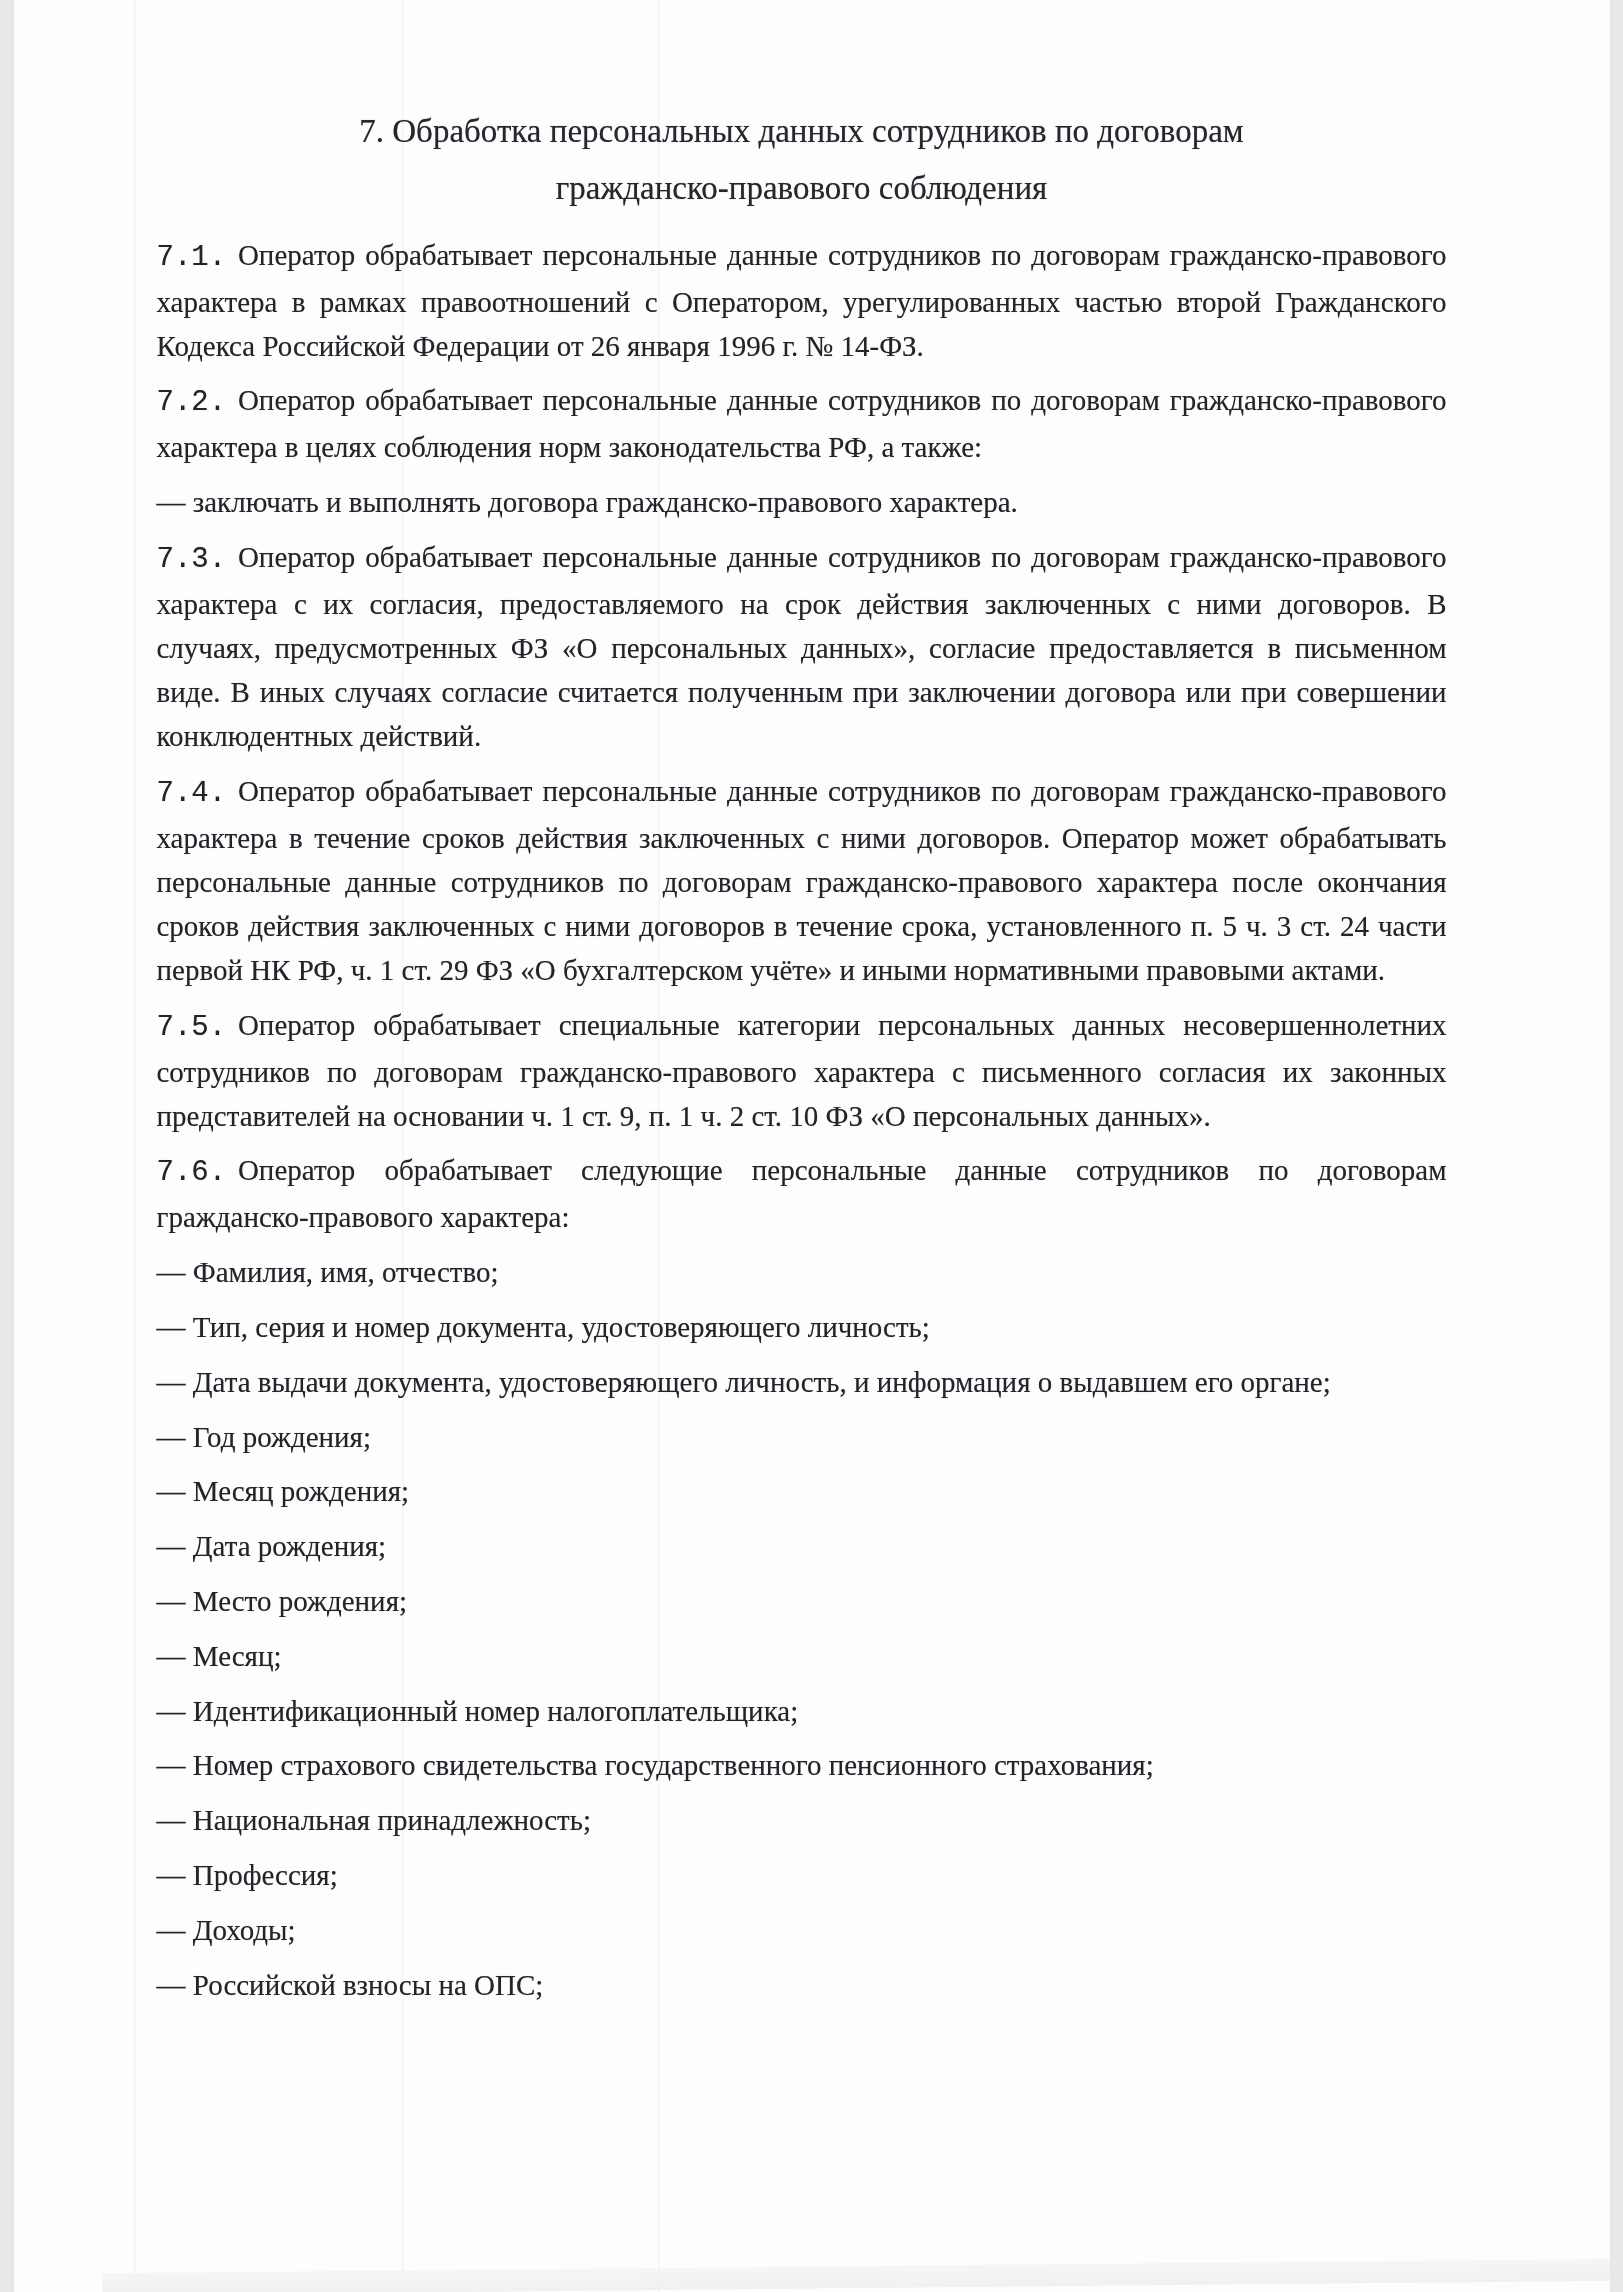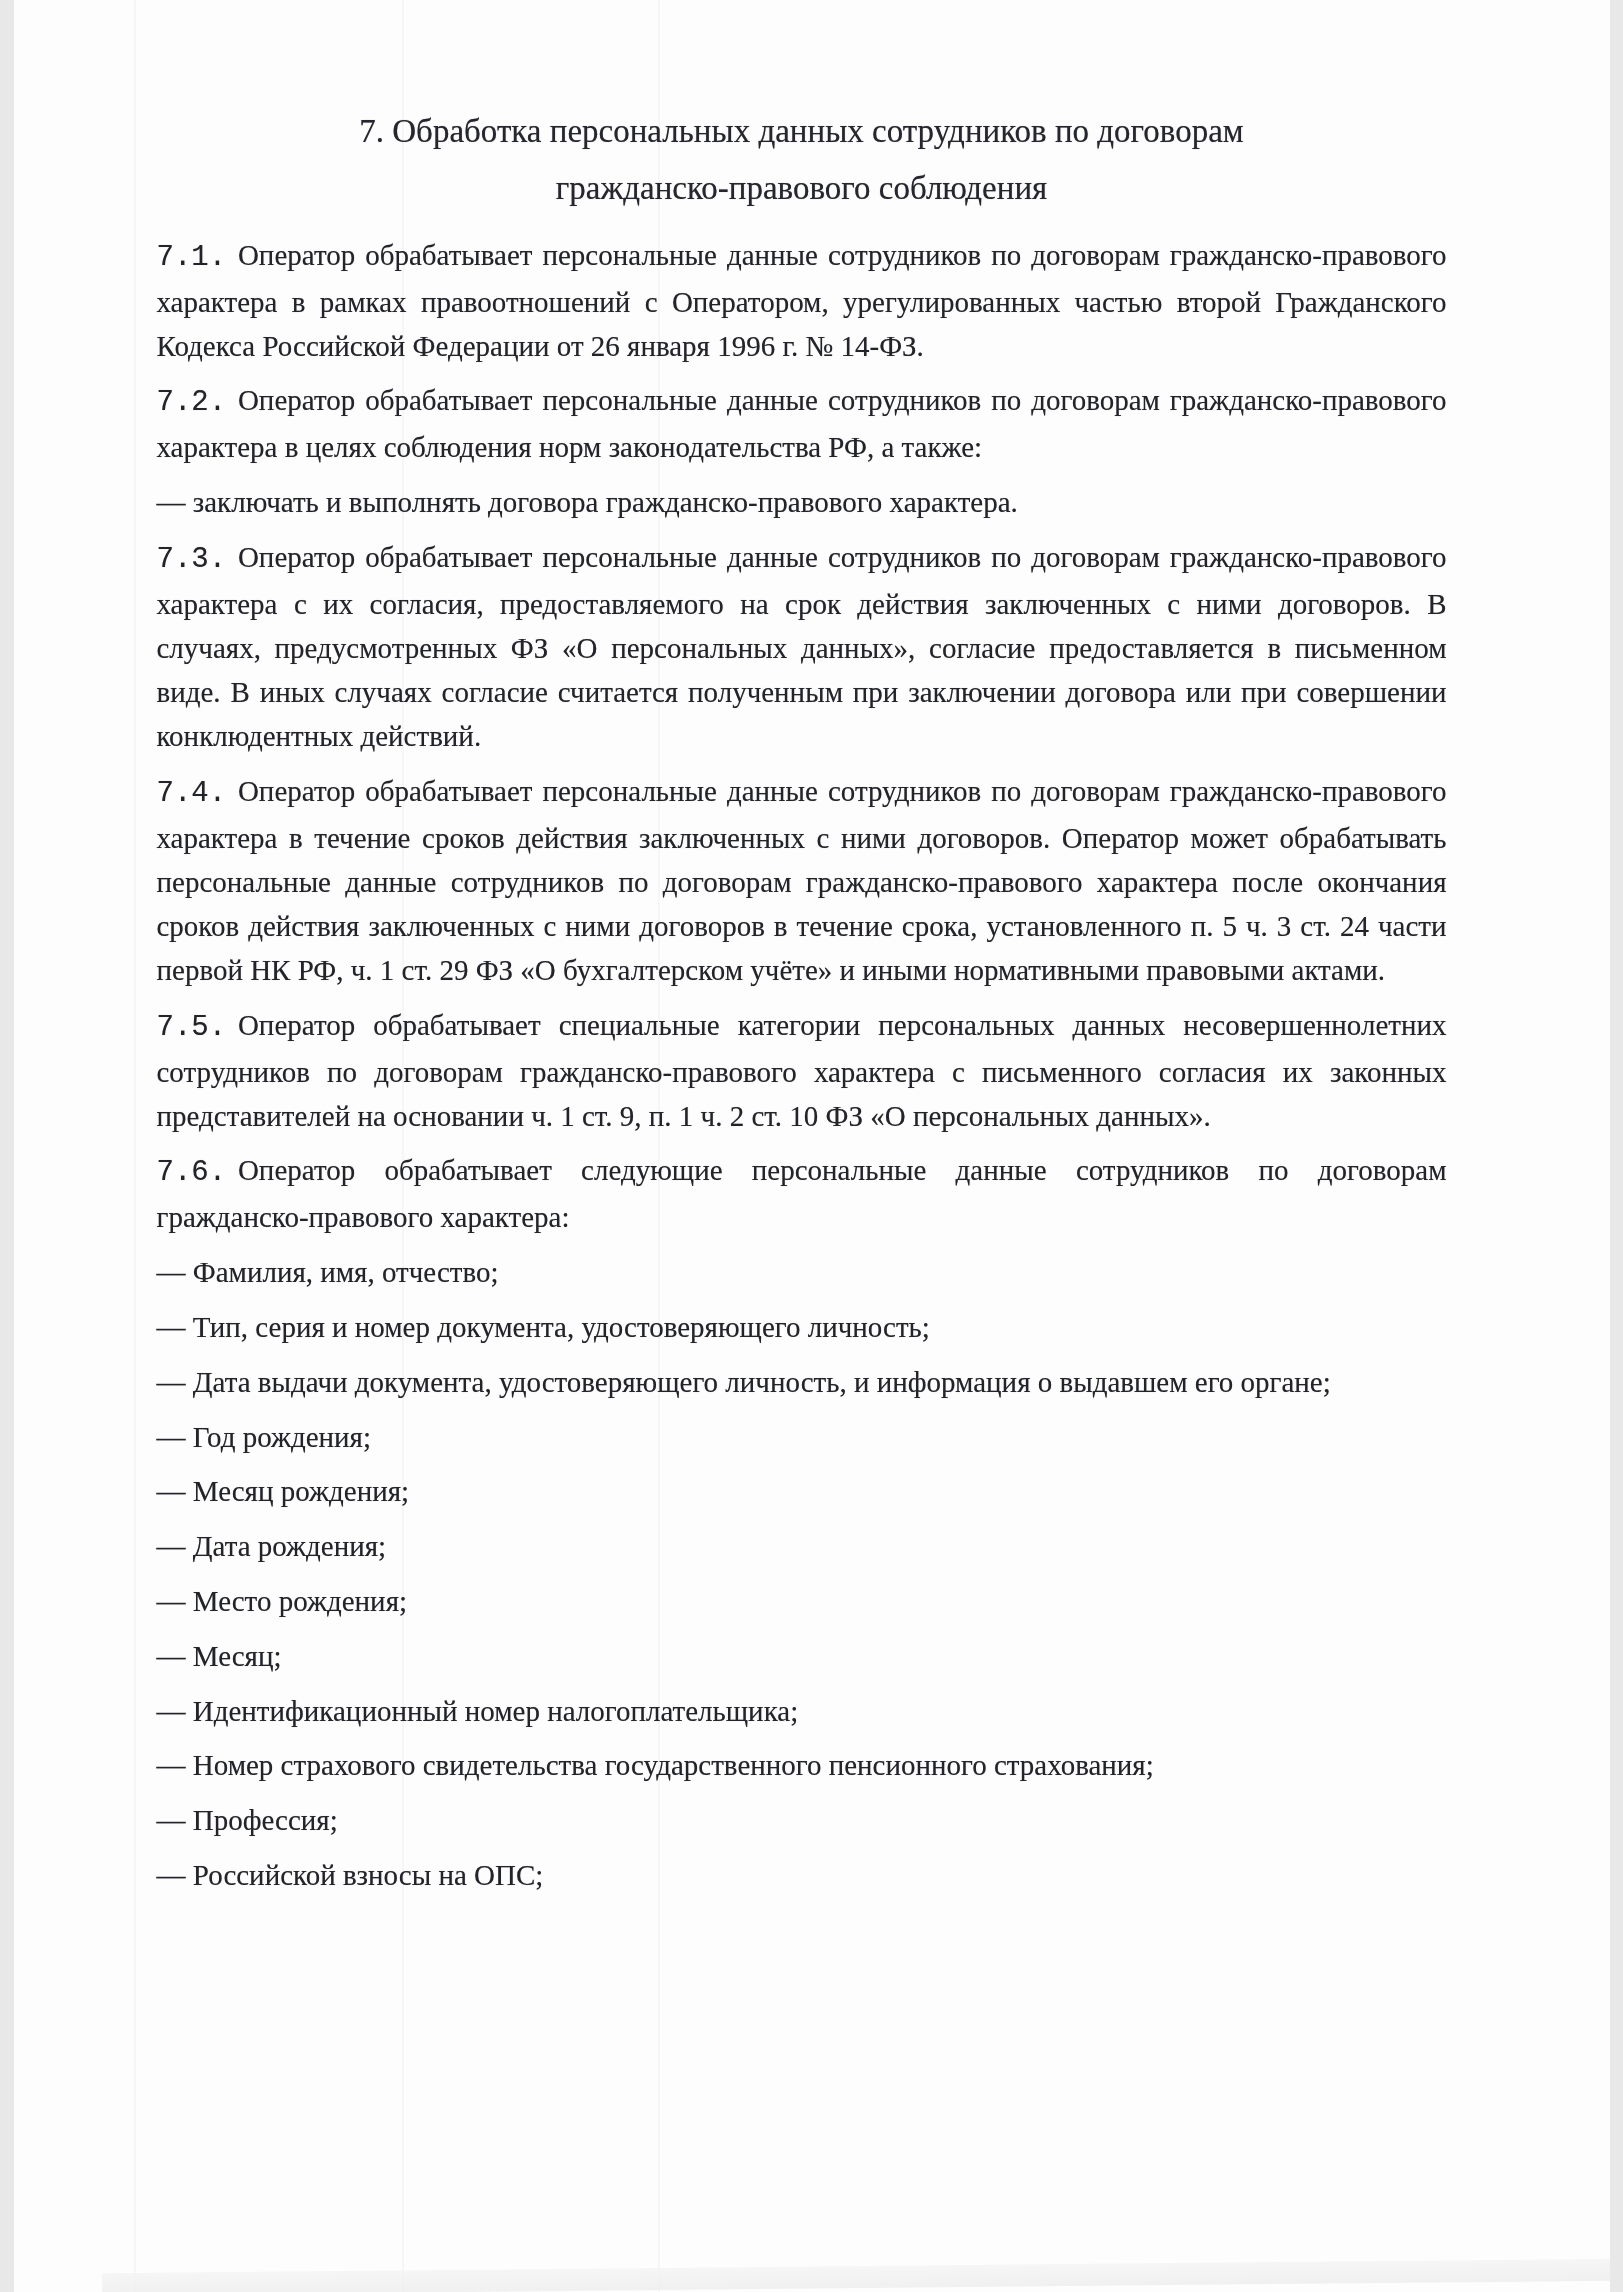--- a/index.html
+++ b/index.html
@@ -99,20 +99,22 @@
     <p class="item">— Фамилия, имя, отчество;</p>
     <p class="item">— Тип, серия и номер документа, удостоверяющего личность;</p>
     <p class="item">— Дата выдачи документа, удостоверяющего личность, и информация о выдавшем его органе;</p>
     <p class="item">— Год рождения;</p>
     <p class="item">— Месяц рождения;</p>
     <p class="item">— Дата рождения;</p>
     <p class="item">— Место рождения;</p>
     <p class="item">— Месяц;</p>
     <p class="item">— Идентификационный номер налогоплательщика;</p>
     <p class="item">— Номер страхового свидетельства государственного пенсионного страхования;</p>
+    <p class="item">— Национальная принадлежность;</p>
     <p class="item">— Профессия;</p>
+    <p class="item">— Доходы;</p>
     <p class="item">— Российской взносы на ОПС;</p>
 
   </div>
 
   <div class="page-edge"></div>
 </div>
 
 
 </body></html>

